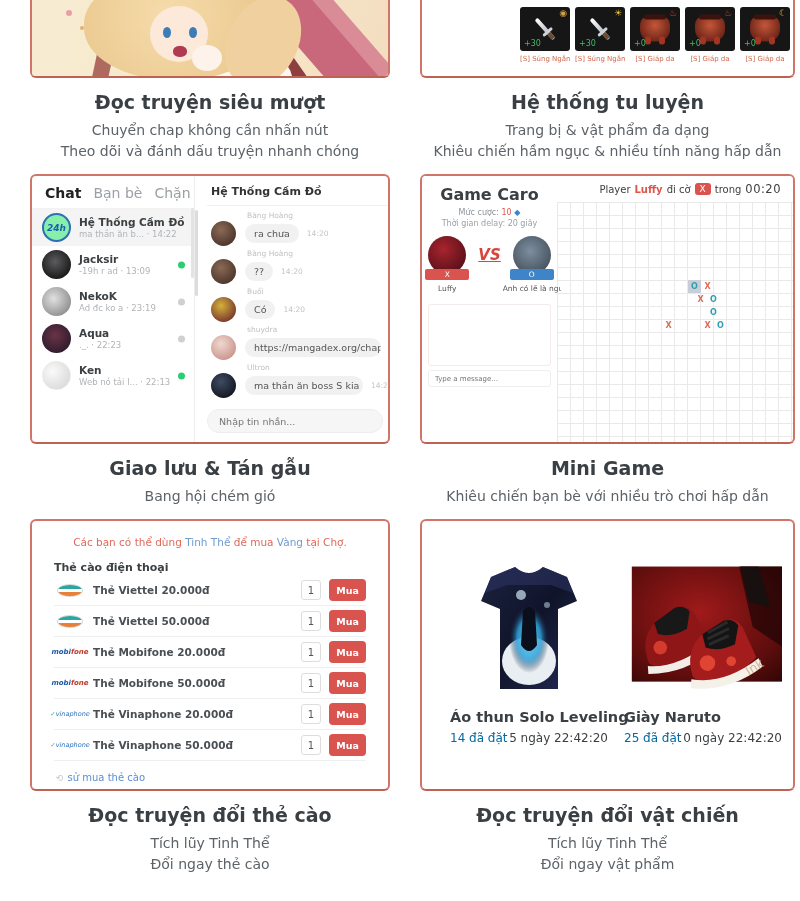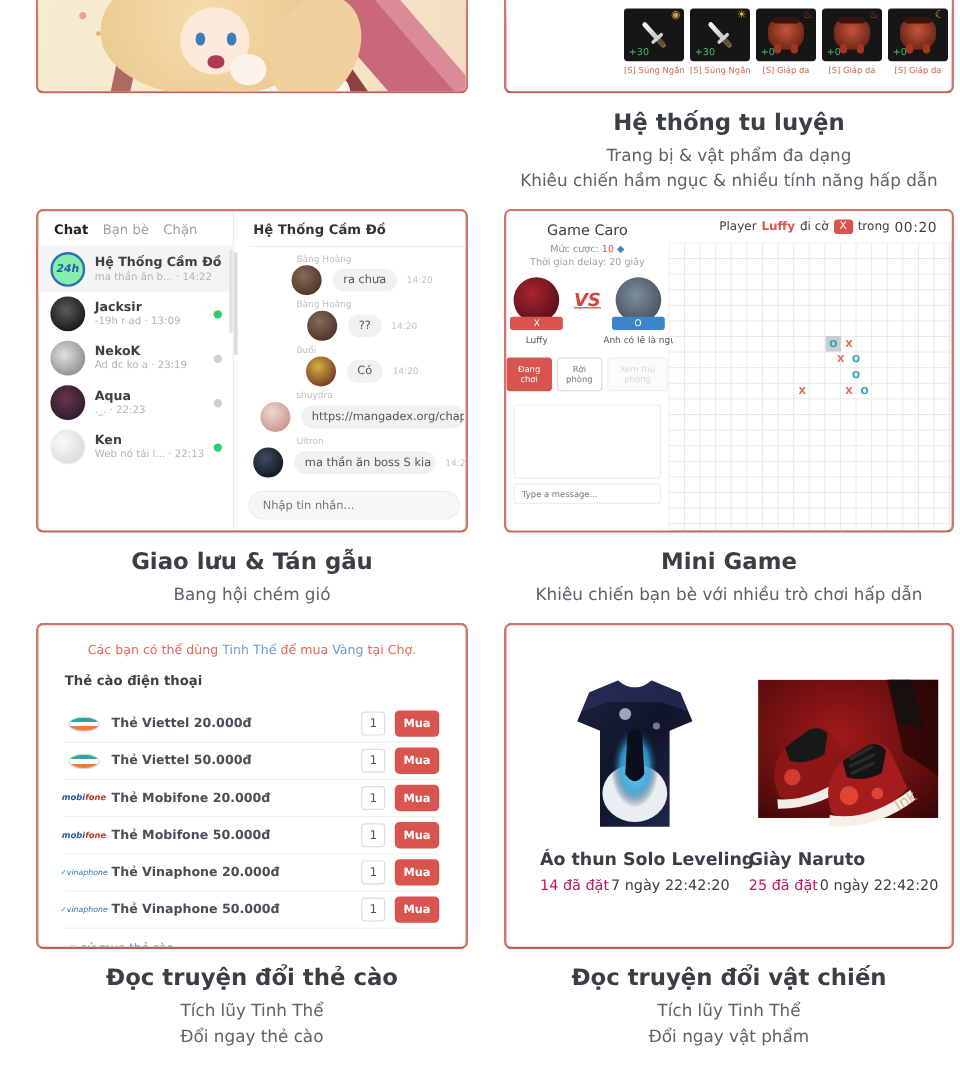--- a/index.html
+++ b/index.html
@@ -53,21 +53,21 @@
                background:radial-gradient(circle at 50% 35%, #c4563a, #6e2517 75%); }
   .art-armor::before { content:""; position:absolute; left:4px; top:-2px; width:22px; height:5px;
                background:#3c120c; border-radius:2px; }
   .art-armor::after { content:""; position:absolute; left:5px; bottom:-3px; width:6px; height:8px;
                background:#a33422; border-radius:40%; box-shadow:14px 0 0 #a33422; }
   .equip-label { font-size:7px; color:#cf6a4b; text-align:center; margin-top:4px; white-space:nowrap; }
 
   
   .chat-card { display:flex; }
   .chat-left { width:163px; border-right:1px solid #ececec; position:relative; }
-  .chat-tabs { display:flex; gap:12px; padding:9px 0 7px 13px; font-size:11px; color:#9aa0a5;
+  .chat-tabs { display:flex; gap:12px; padding:9px 0 7px 13px; font-size:14px; color:#9aa0a5;
                border-bottom:1px solid #f2f2f2; }
   .chat-tab.active { color:#222; font-weight:bold; }
   .conv { display:flex; align-items:center; height:37px; padding:0 10px; position:relative; }
   .conv.active { background:#f4f4f4; }
   .avatar { width:29px; height:29px; border-radius:50%; flex:none; margin-right:8px; }
   .a24 { background:#86efac; border:2px solid #2e6fb5; color:#1d5fae; font-size:9px; font-weight:bold;
          font-style:italic; display:flex; align-items:center; justify-content:center; }
   .av-c2 { background:radial-gradient(circle at 40% 35%, #c0392b, #6e1c10 80%); border-radius:6px; }
   .av-c3 { background:radial-gradient(circle at 45% 40%, #5c5c60, #141414 80%); }
   .av-c4 { background:radial-gradient(circle at 40% 40%, #e0e0e0, #8c8c8c 80%); }
@@ -78,21 +78,21 @@
   .conv-sub { font-size:8.5px; color:#b0b4b8; white-space:nowrap; }
   .dot { position:absolute; right:9px; top:50%; transform:translateY(-50%); width:7px; height:7px; border-radius:50%; }
   .dot.on{background:#2ecc71} .dot.off{background:#d0d0d0}
   .panel-scroll { position:absolute; left:0; top:34px; width:3px; height:86px; background:#dcdcdc; border-radius:2px; }
   .list-scroll { position:absolute; right:0; top:32px; width:3px; height:70px; background:#e3e3e3; border-radius:2px; }
   .chat-right { flex:1; position:relative; padding-left:12px; }
   .room-header { font-size:11px; font-weight:bold; color:#333; padding:9px 0 7px 4px; border-bottom:1px solid #f0f0f0; }
   .msgs { padding:5px 0 0 4px; }
   .msg { margin-bottom:3px; }
   .msg-sender { font-size:7.5px; color:#c2c2c2; margin:0 0 1px 36px; }
-  .msg-row { display:flex; align-items:center;justify-content:center; }
+  .msg-row { display:flex; align-items:center; }
   .msg-avatar { width:25px; height:25px; border-radius:50%; flex:none; margin-right:9px; }
   .av-m1, .av-m2 { background:radial-gradient(circle at 40% 35%, #8a6a55, #4a332a 80%); }
   .av-m3 { background:radial-gradient(circle at 40% 35%, #d4b13c, #7a3b2e 75%); }
   .av-m4 { background:radial-gradient(circle at 40% 35%, #f0d8d0, #c9938a 80%); }
   .av-m5 { background:radial-gradient(circle at 40% 35%, #3f4b62, #11161f 80%); }
   .bubble { background:#f1f1f1; border-radius:11px; padding:4px 9px; font-size:9.5px; color:#555;
             max-width:118px; white-space:nowrap; overflow:hidden; }
   .bubble.url { max-width:136px; }
   .msg-time { font-size:7.5px; color:#c4c4c4; margin-left:8px; flex:none; }
   .chat-input { position:absolute; left:12px; right:10px; bottom:9px; height:24px; background:#f6f6f6;
@@ -100,21 +100,21 @@
             font-family:inherit; outline:none; }
 
   
   .caro-status { position:absolute; top:0; left:135px; right:0; height:26px; background:#fff; z-index:2;
             display:flex; align-items:center; justify-content:flex-end; gap:4px; padding-right:12px;
             font-size:10px; color:#3c4043; }
   .status-player { color:#e0554a; font-weight:bold; }
   .mark-chip { background:#d9534f; color:#fff; border-radius:3px; padding:1px 5px; font-size:9px; }
   .status-timer { font-size:11.5px; letter-spacing:.5px; }
   .caro-left { position:absolute; left:0; top:0; width:135px; height:100%; padding-top:9px; text-align:center; z-index:3; background:#fff; }
-  .caro-title { font-size:12px; font-weight:normal; color:#3a3f44; }
+  .caro-title { font-size:16px; font-weight:bold; color:#3a3f44; }
   .caro-bet { font-size:8px; color:#8b949b; margin-top:4px; }
   .caro-bet .bet-val { color:#e0554a; } .caro-bet .bet-ico { color:#3d85c8; }
   .caro-delay { font-size:8px; color:#9aa2a8; margin-top:2px; }
   .caro-vs-row { display:flex; align-items:flex-start; justify-content:center; gap:6px; margin-top:8px; }
   .player-col { display:flex; flex-direction:column; align-items:center; width:50px; }
   .caro-ava { width:38px; height:38px; border-radius:50%; }
   .ava-x { background:radial-gradient(circle at 40% 35%, #a8242e, #58101a 78%); }
   .ava-o { background:radial-gradient(circle at 45% 40%, #7d8ea0, #46525e 78%); }
   .mark-bar { width:44px; height:11px; border-radius:2px; font-size:7.5px; color:#fff; line-height:11px;
               margin-top:-5px; text-align:center; }
@@ -136,21 +136,21 @@
   .mark { position:absolute; width:13px; height:13px; font-size:8px; line-height:13px; text-align:center; font-weight:bold; }
   .mark.x{color:#e06a54} .mark.o{color:#2d9fb0}
   .mark.hl{background:#c9ced6}
   .m1{left:131px;top:78px} .m2{left:144px;top:78px} .m3{left:137px;top:91px} .m4{left:150px;top:91px}
   .m5{left:150px;top:104px} .m6{left:105px;top:117px} .m7{left:144px;top:117px} .m8{left:157px;top:117px}
 
   
   .topup-card { padding:15px 22px 0; }
   .notice { text-align:center; font-size:10.5px; margin-bottom:13px; }
   .n-red { color:#e0695a; } .n-blue { color:#6f9bd1; }
-  .section-title { font-size:11px; font-weight:bold; color:#3c4043; margin-bottom:14px; }
+  .section-title { font-size:11px; font-weight:bold; color:#3c4043; margin-bottom:1px; }
   .trow { display:flex; align-items:center; height:31px; border-bottom:1px solid #efefef; }
   .trow:first-of-type { border-top:1px solid #efefef; }
   .logo-box { width:32px; margin-right:7px; flex:none; display:flex; justify-content:center; align-items:center; }
   .lg-viettel { width:26px; height:13px; border-radius:50%;
                 background:linear-gradient(180deg,#2aa7a0 0 34%, #ffffff 34% 66%, #e8803a 66% 100%);
                 border:1px solid #d8d8d8; }
   .lg-mobifone { font-size:7px; font-weight:bold; font-style:italic; }
   .lg-mobifone .mb1{color:#1f5aa8} .lg-mobifone .mb2{color:#c0392b}
   .lg-vinaphone { font-size:6.5px; font-style:italic; color:#2a6fba; white-space:nowrap; }
   .lg-vinaphone .check { color:#2aa7a0; font-weight:bold; }
@@ -161,21 +161,21 @@
          font-size:9.5px; font-weight:bold; font-family:inherit; cursor:pointer; }
   .topup-footer { text-align:left; padding:11px 2px 0; font-size:10px; color:#5b8ed6; }
   .hist-icon { color:#c9c9c9; font-size:9px; margin-right:4px; }
 
   
   .shop-card { display:flex; gap:16px; padding:26px 14px 0 28px; }
   .product { width:158px; }
   .p-img { height:152px; display:flex; align-items:flex-end; justify-content:center; }
   .p-name { font-size:14.5px; font-weight:bold; color:#3a3f44; margin:10px 0 6px; white-space:nowrap; }
   .p-stats { display:flex; justify-content:space-between; font-size:12px; }
-  .p-ordered { color:#be185d; } .p-count { color:#3c4043; }
+  .p-ordered { color:#0369a1; } .p-count { color:#3c4043; }
 </style>
 </head>
 <body>
 
 <div class="row">
   <div class="f-left">
     <div class="card r1">
       <div class="hero">
         <div class="h-pole2"></div>
           <div class="h-stripe1"></div>
@@ -186,20 +186,25 @@
           <div class="h-hair2"></div>
         <div class="h-face"></div>
           <div class="h-eye1"></div>
           <div class="h-eye2"></div>
         <div class="h-mouth"></div>
           <div class="h-hand"></div>
           <div class="h-dot1"></div>
           <div class="h-dot2"></div>
       </div>
     </div>
+    <div class="caption">
+      <div class="cap-title">Đọc truyện siêu mượt</div>
+      <div class="cap-line">Chuyển chap không cần nhấn nút</div>
+      <div class="cap-line">Theo dõi và đánh dấu truyện nhanh chóng</div>
+    </div>
   </div>
 
   <div class="f-right">
     <div class="card r1">
       <div class="equip-strip">
         <div class="equip-item">
           <div class="tile">
             <span class="art-dagger"></span>
             <span class="enh">+30</span>
             <span class="badge coin">◉</span>
@@ -387,25 +392,20 @@
             <span class="caro-ava ava-x"></span>
             <span class="mark-bar bar-x">X</span>
             <span class="player-name">Luffy</span>
           </div>
           <span class="vs">VS</span>
           <div class="player-col">
             <span class="caro-ava ava-o"></span>
             <span class="mark-bar bar-o">O</span>
             <span class="player-name">Anh có lẽ là người ...</span>
           </div>
-        </div>
-        <div class="caro-btns">
-          <button class="btn-playing">Đang chơi</button>
-          <button class="btn-leave">Rời phòng</button>
-          <button class="btn-extra">Xem thủ phòng</button>
         </div>
         <div class="caro-chatbox"></div>
         <input class="caro-msg-input" placeholder="Type a message..." style="">
       </div>
     </div>
     <div class="caption">
       <div class="cap-title">Mini Game</div>
       <div class="cap-line">Khiêu chiến bạn bè với nhiều trò chơi hấp dẫn</div>
     </div>
   </div>
@@ -505,21 +505,21 @@
             <ellipse cx="66" cy="100" rx="27" ry="24" fill="#e9eef2"></ellipse>
             <ellipse cx="66" cy="78" rx="20" ry="34" fill="url(#gGlow)"></ellipse>
             <path d="M60,50 Q66,42 72,50 L74,84 Q66,96 58,84 Z" fill="#0b0e1c"></path>
             <circle cx="58" cy="34" r="5" fill="#cfe5f2" opacity=".7"></circle>
             <circle cx="84" cy="44" r="3" fill="#cfe5f2" opacity=".5"></circle>
           </svg>
         </div>
         <div class="p-name">Áo thun Solo Leveling</div>
         <div class="p-stats">
           <span class="p-ordered">14 đã đặt</span>
-          <span class="p-count">7 ngày 22:42:20</span>
+          <span class="p-count">5 ngày 22:42:20</span>
         </div>
       </div>
       <div class="product">
         <div class="p-img">
           <svg width="162" height="142" viewBox="0 0 162 142">
             <defs>
               <radialGradient id="gRed" cx=".45" cy=".4" r=".8">
                 <stop offset="0" stop-color="#a01a1a"></stop>
                   <stop offset=".7" stop-color="#5e0d0d"></stop>
                   <stop offset="1" stop-color="#330606"></stop>

